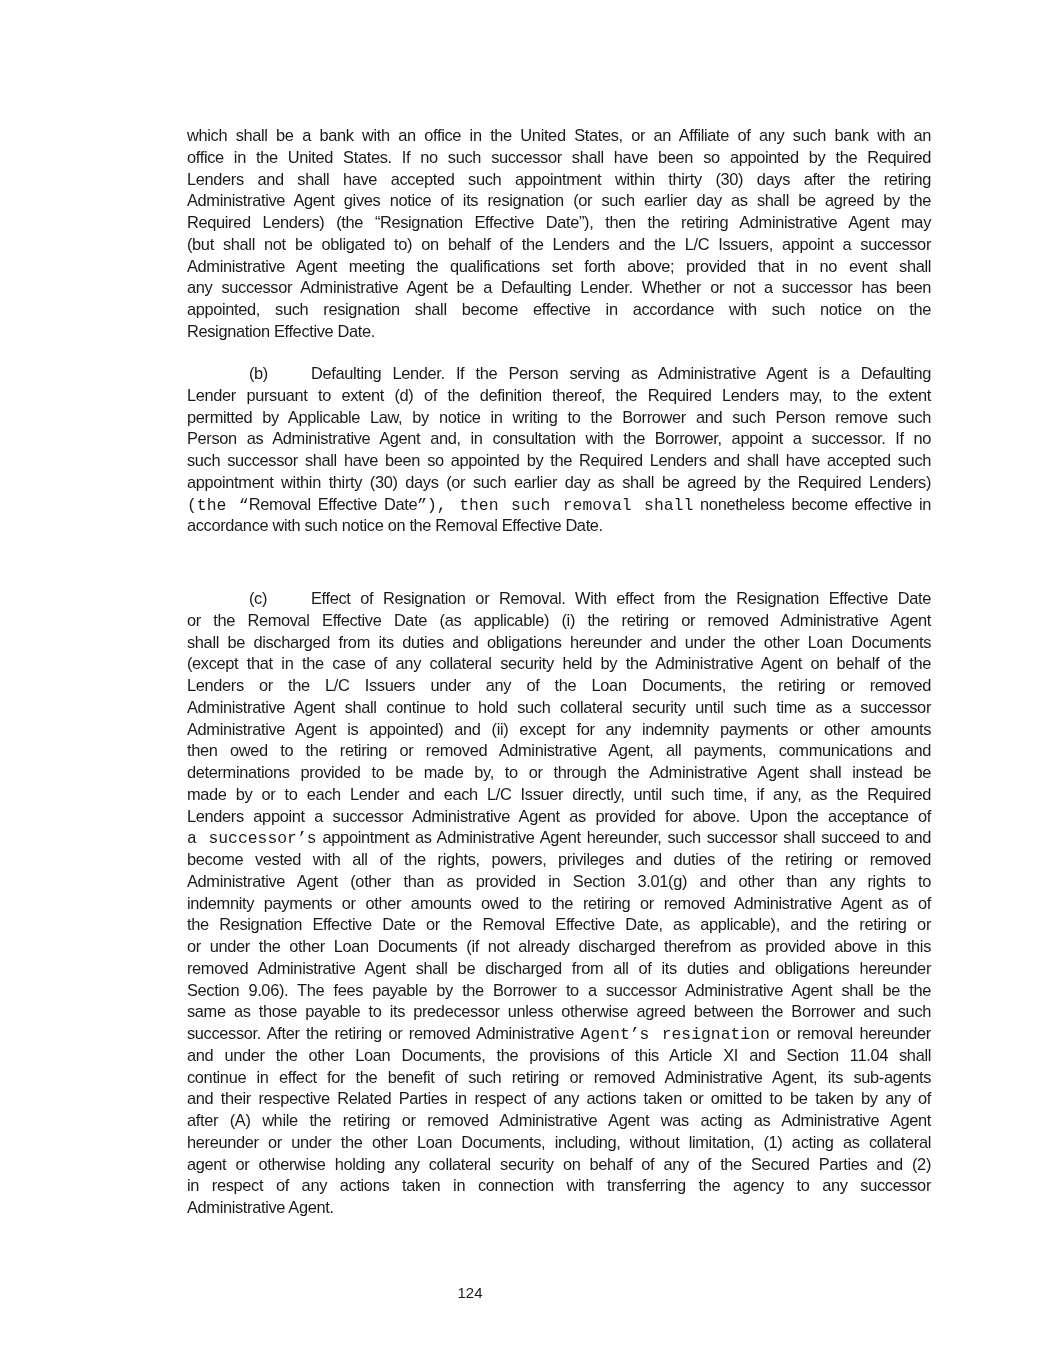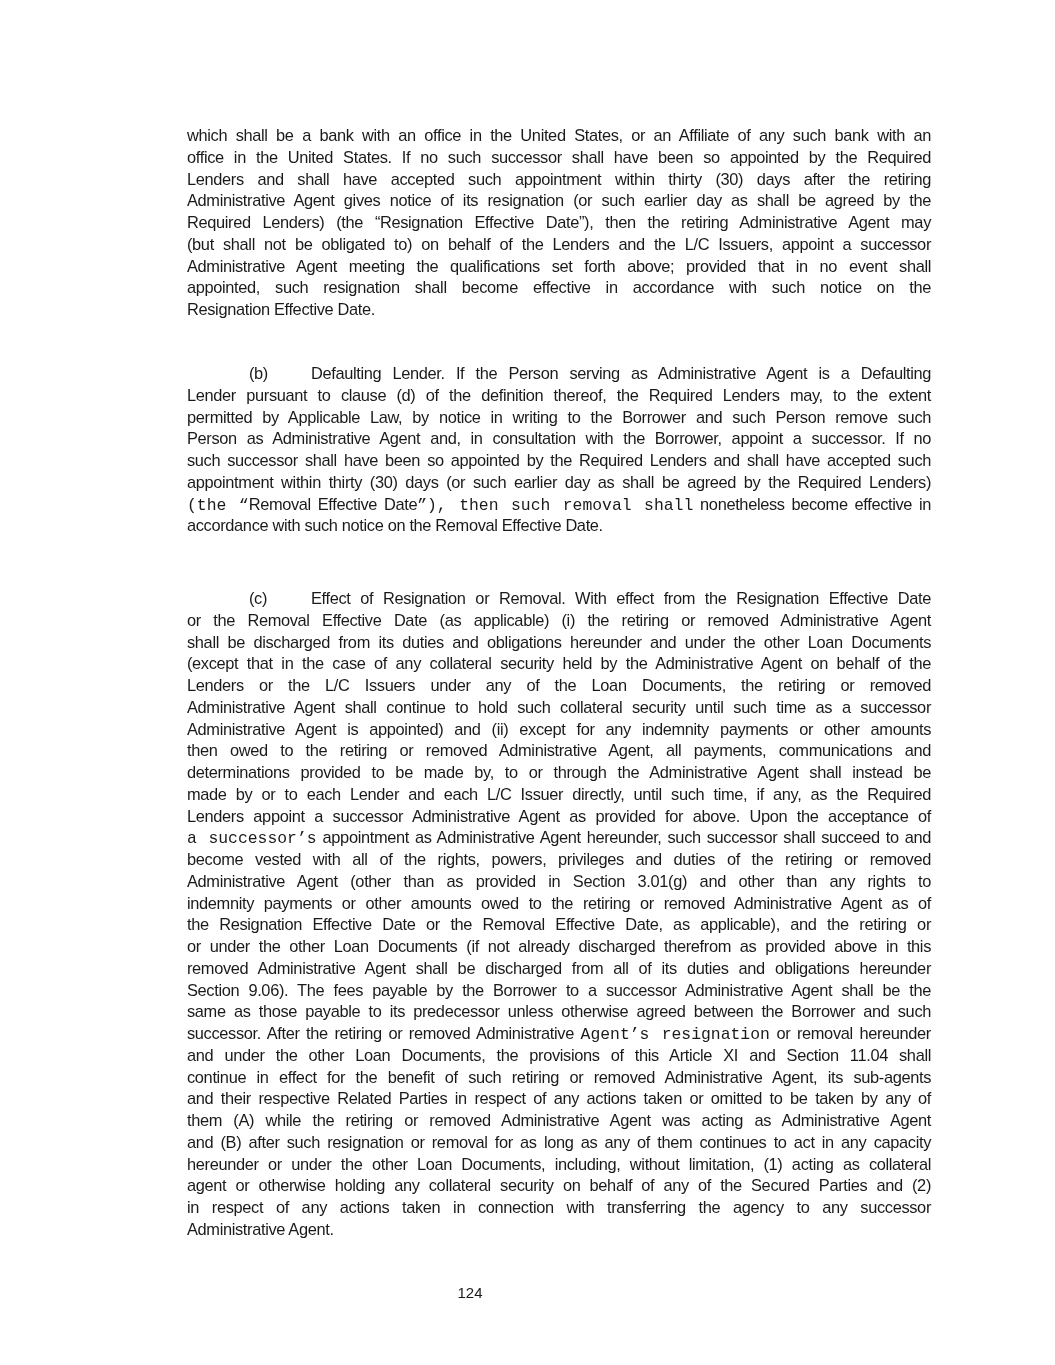--- a/index.html
+++ b/index.html
@@ -76,27 +76,28 @@
 <div class="page">
 
   <div class="text-block para-a">
     <span class="line">which shall be a bank with an office in the United States, or an Affiliate of any such bank with an</span>
     <span class="line">office in the United States. If no such successor shall have been so appointed by the Required</span>
     <span class="line">Lenders and shall have accepted such appointment within thirty (30) days after the retiring</span>
     <span class="line">Administrative Agent gives notice of its resignation (or such earlier day as shall be agreed by the</span>
     <span class="line"><span>Required Lenders) (the “</span><span class="u">Resignation Effective Date</span><span>”), then the retiring Administrative Agent may</span></span>
     <span class="line">(but shall not be obligated to) on behalf of the Lenders and the L/C Issuers, appoint a successor</span>
     <span class="line">Administrative Agent meeting the qualifications set forth above; provided that in no event shall</span>
+    <span class="line">any successor Administrative Agent be a Defaulting Lender. Whether or not a successor has been</span>
     <span class="line">appointed, such resignation shall become effective in accordance with such notice on the</span>
     <span class="line last">Resignation Effective Date.</span>
   </div>
 
   <div class="text-block para-b">
     <span class="line"><span class="indent-label">(b)</span><span class="u">Defaulting Lender</span><span>. If the Person serving as Administrative Agent is a Defaulting</span></span>
-    <span class="line"><span>Lender pursuant to </span><span class="u">clause (d)</span><span> of the definition thereof, the Required Lenders may, to the extent</span></span>
+    <span class="line"><span>Lender pursuant to </span><span class="u">extent (d)</span><span> of the definition thereof, the Required Lenders may, to the extent</span></span>
     <span class="line">permitted by Applicable Law, by notice in writing to the Borrower and such Person remove such</span>
     <span class="line">Person as Administrative Agent and, in consultation with the Borrower, appoint a successor. If no</span>
     <span class="line">such successor shall have been so appointed by the Required Lenders and shall have accepted such</span>
     <span class="line">appointment within thirty (30) days (or such earlier day as shall be agreed by the Required Lenders)</span>
     <span class="line"><span class="serif">(the “</span><span class="u">Removal Effective Date</span><span class="serif">”), then such removal shall</span><span> nonetheless become effective in</span></span>
     <span class="line last">accordance with such notice on the Removal Effective Date.</span>
   </div>
 
   <div class="text-block para-c">
     <span class="line"><span class="indent-label">(c)</span><span class="u">Effect of Resignation or Removal</span><span>. With effect from the Resignation Effective Date</span></span>
@@ -116,22 +117,21 @@
     <span class="line">indemnity payments or other amounts owed to the retiring or removed Administrative Agent as of</span>
     <span class="line">the Resignation Effective Date or the Removal Effective Date, as applicable), and the retiring or</span>
     <span class="line">or under the other Loan Documents (if not already discharged therefrom as provided above in this</span>
     <span class="line">removed Administrative Agent shall be discharged from all of its duties and obligations hereunder</span>
     <span class="line"><span class="u">Section 9.06</span><span>). The fees payable by the Borrower to a successor Administrative Agent shall be the</span></span>
     <span class="line">same as those payable to its predecessor unless otherwise agreed between the Borrower and such</span>
     <span class="line"><span>successor. After the retiring or removed Administrative </span><span class="serif">Agent’s resignation</span><span> or removal hereunder</span></span>
     <span class="line"><span>and under the other Loan Documents, the provisions of this </span><span class="u">Article XI</span><span> and </span><span class="u">Section 11.04</span><span> shall</span></span>
     <span class="line">continue in effect for the benefit of such retiring or removed Administrative Agent, its sub-agents</span>
     <span class="line">and their respective Related Parties in respect of any actions taken or omitted to be taken by any of</span>
-    <span class="line">them (A) while the retiring or removed Administrative Agent was acting as Administrative Agent</span>
-    <span class="line">and (B) after such resignation or removal for as long as any of them continues to act in any capacity</span>
+    <span class="line">after (A) while the retiring or removed Administrative Agent was acting as Administrative Agent</span>
     <span class="line">hereunder or under the other Loan Documents, including, without limitation, (1) acting as collateral</span>
     <span class="line">agent or otherwise holding any collateral security on behalf of any of the Secured Parties and (2)</span>
     <span class="line">in respect of any actions taken in connection with transferring the agency to any successor</span>
     <span class="line last">Administrative Agent.</span>
   </div>
 
   <div class="page-number">124</div>
 </div>
 
 </body></html>

